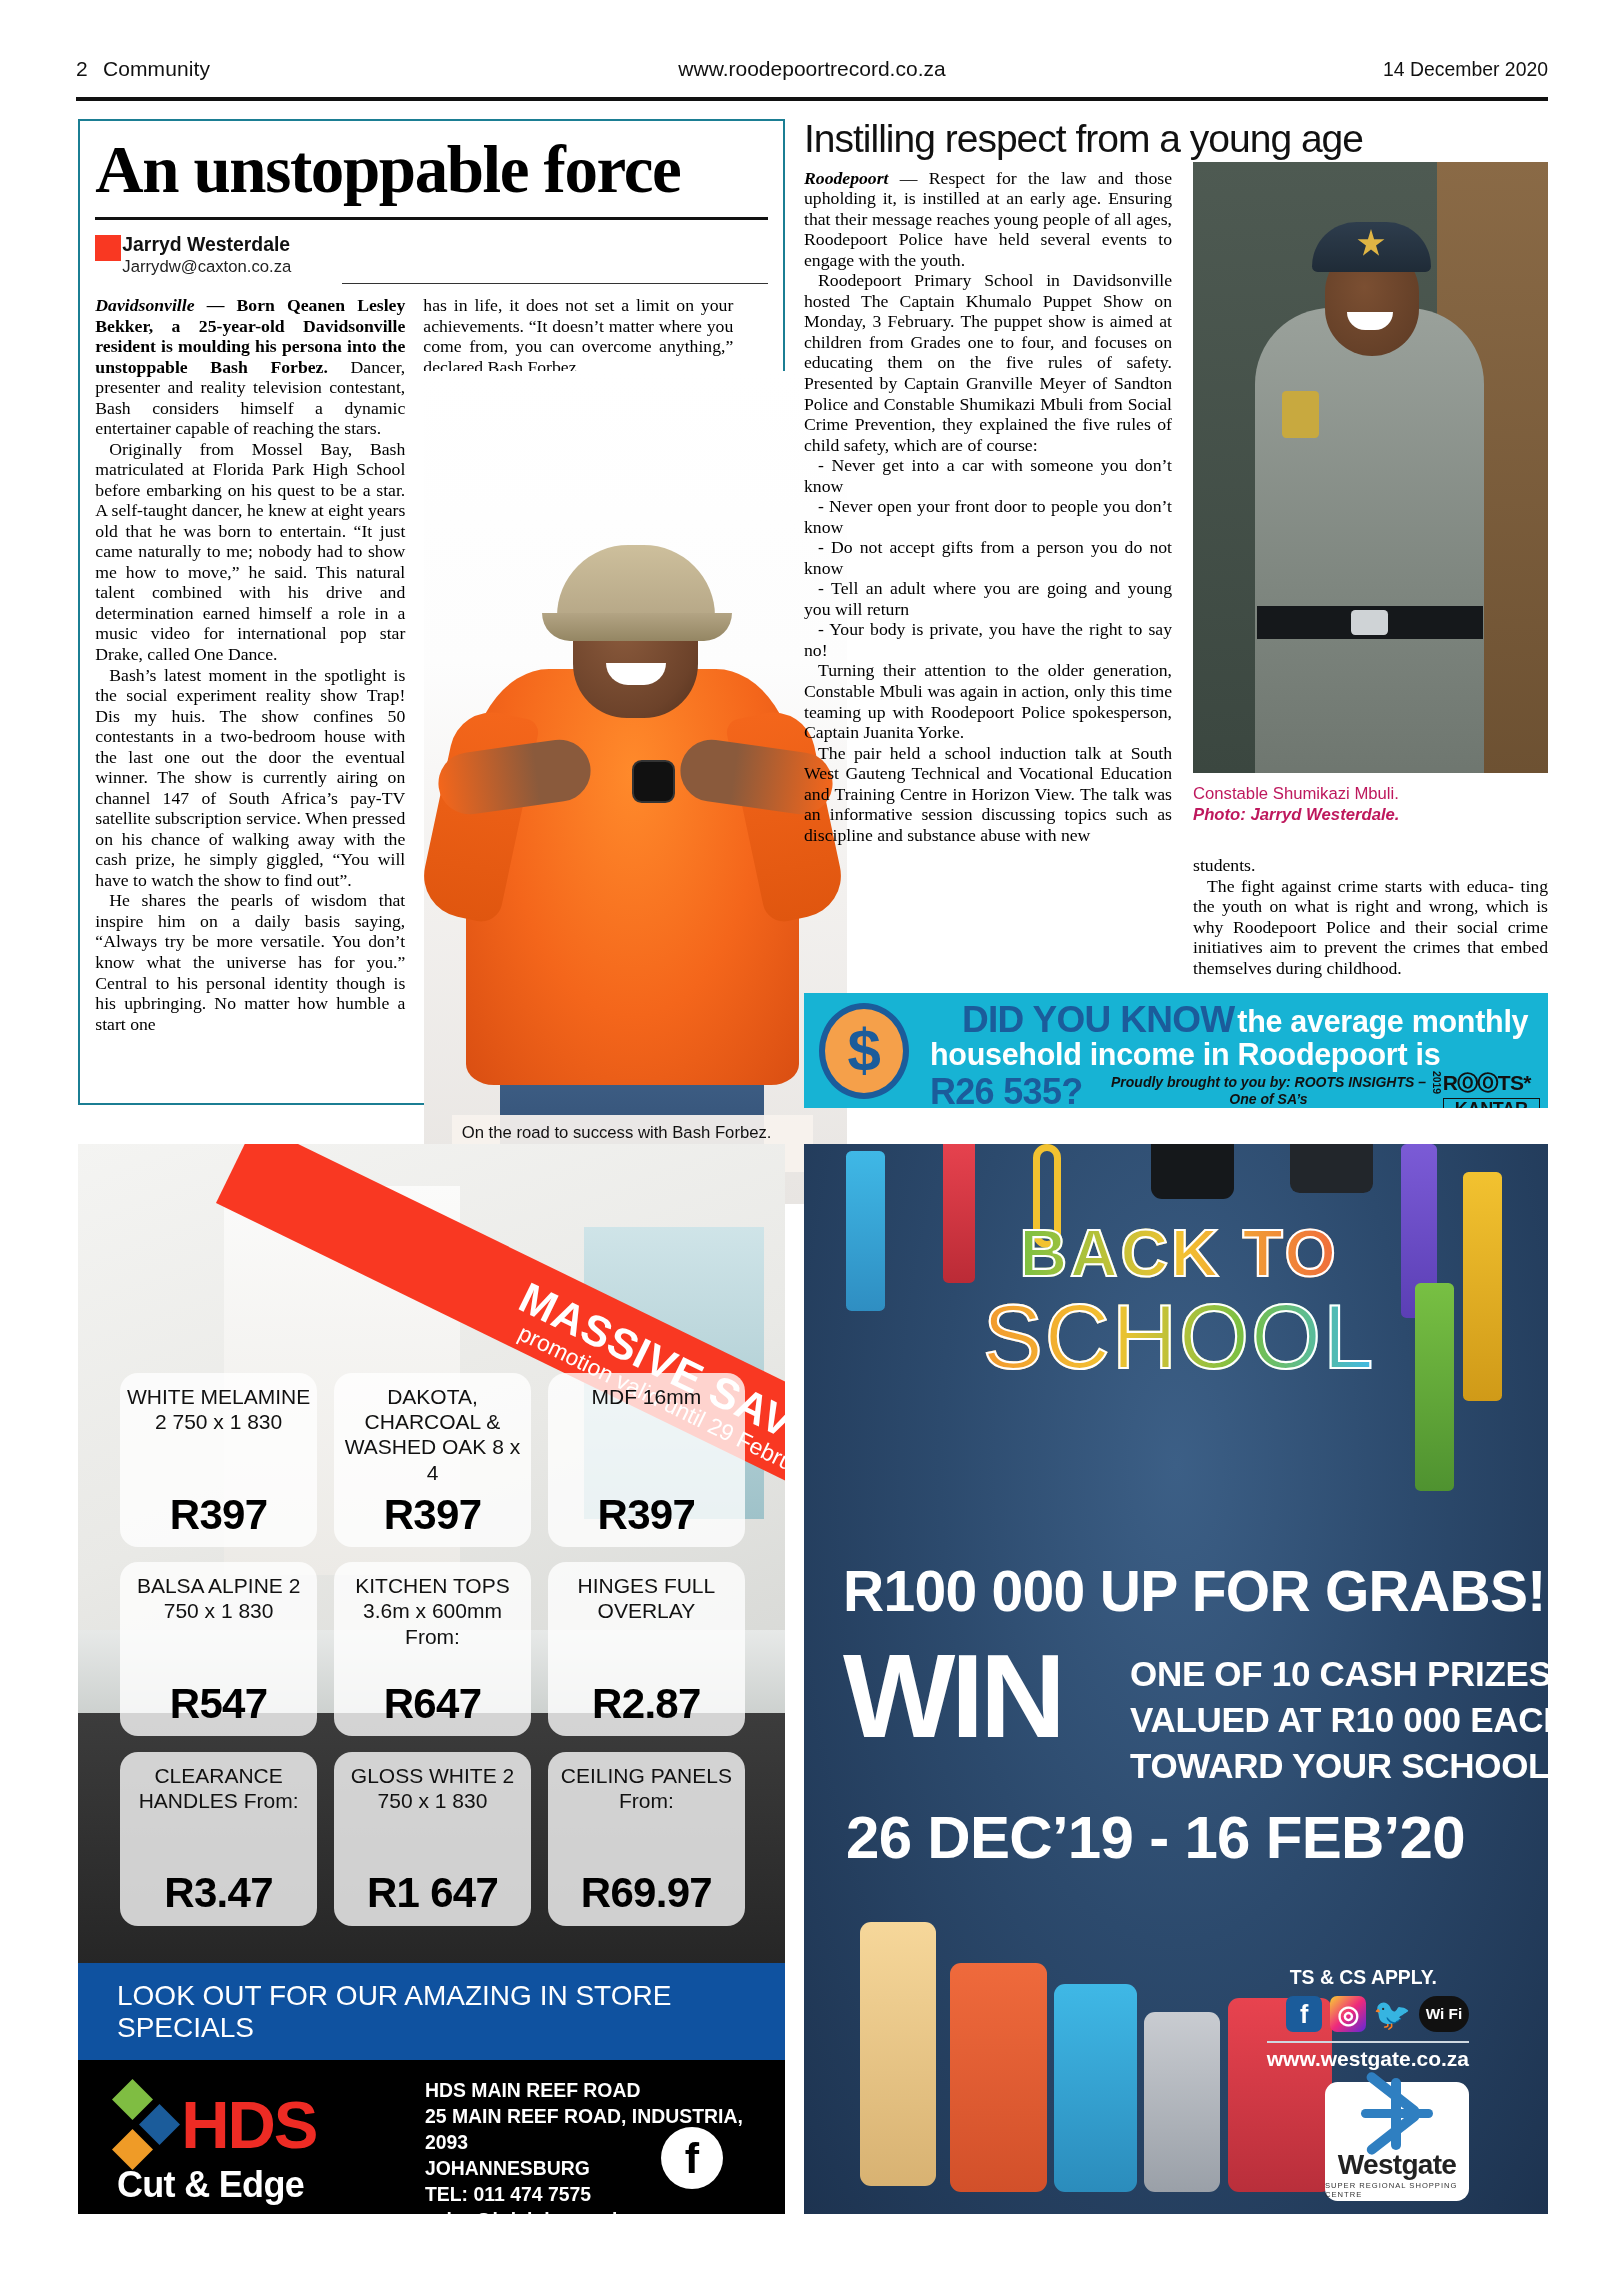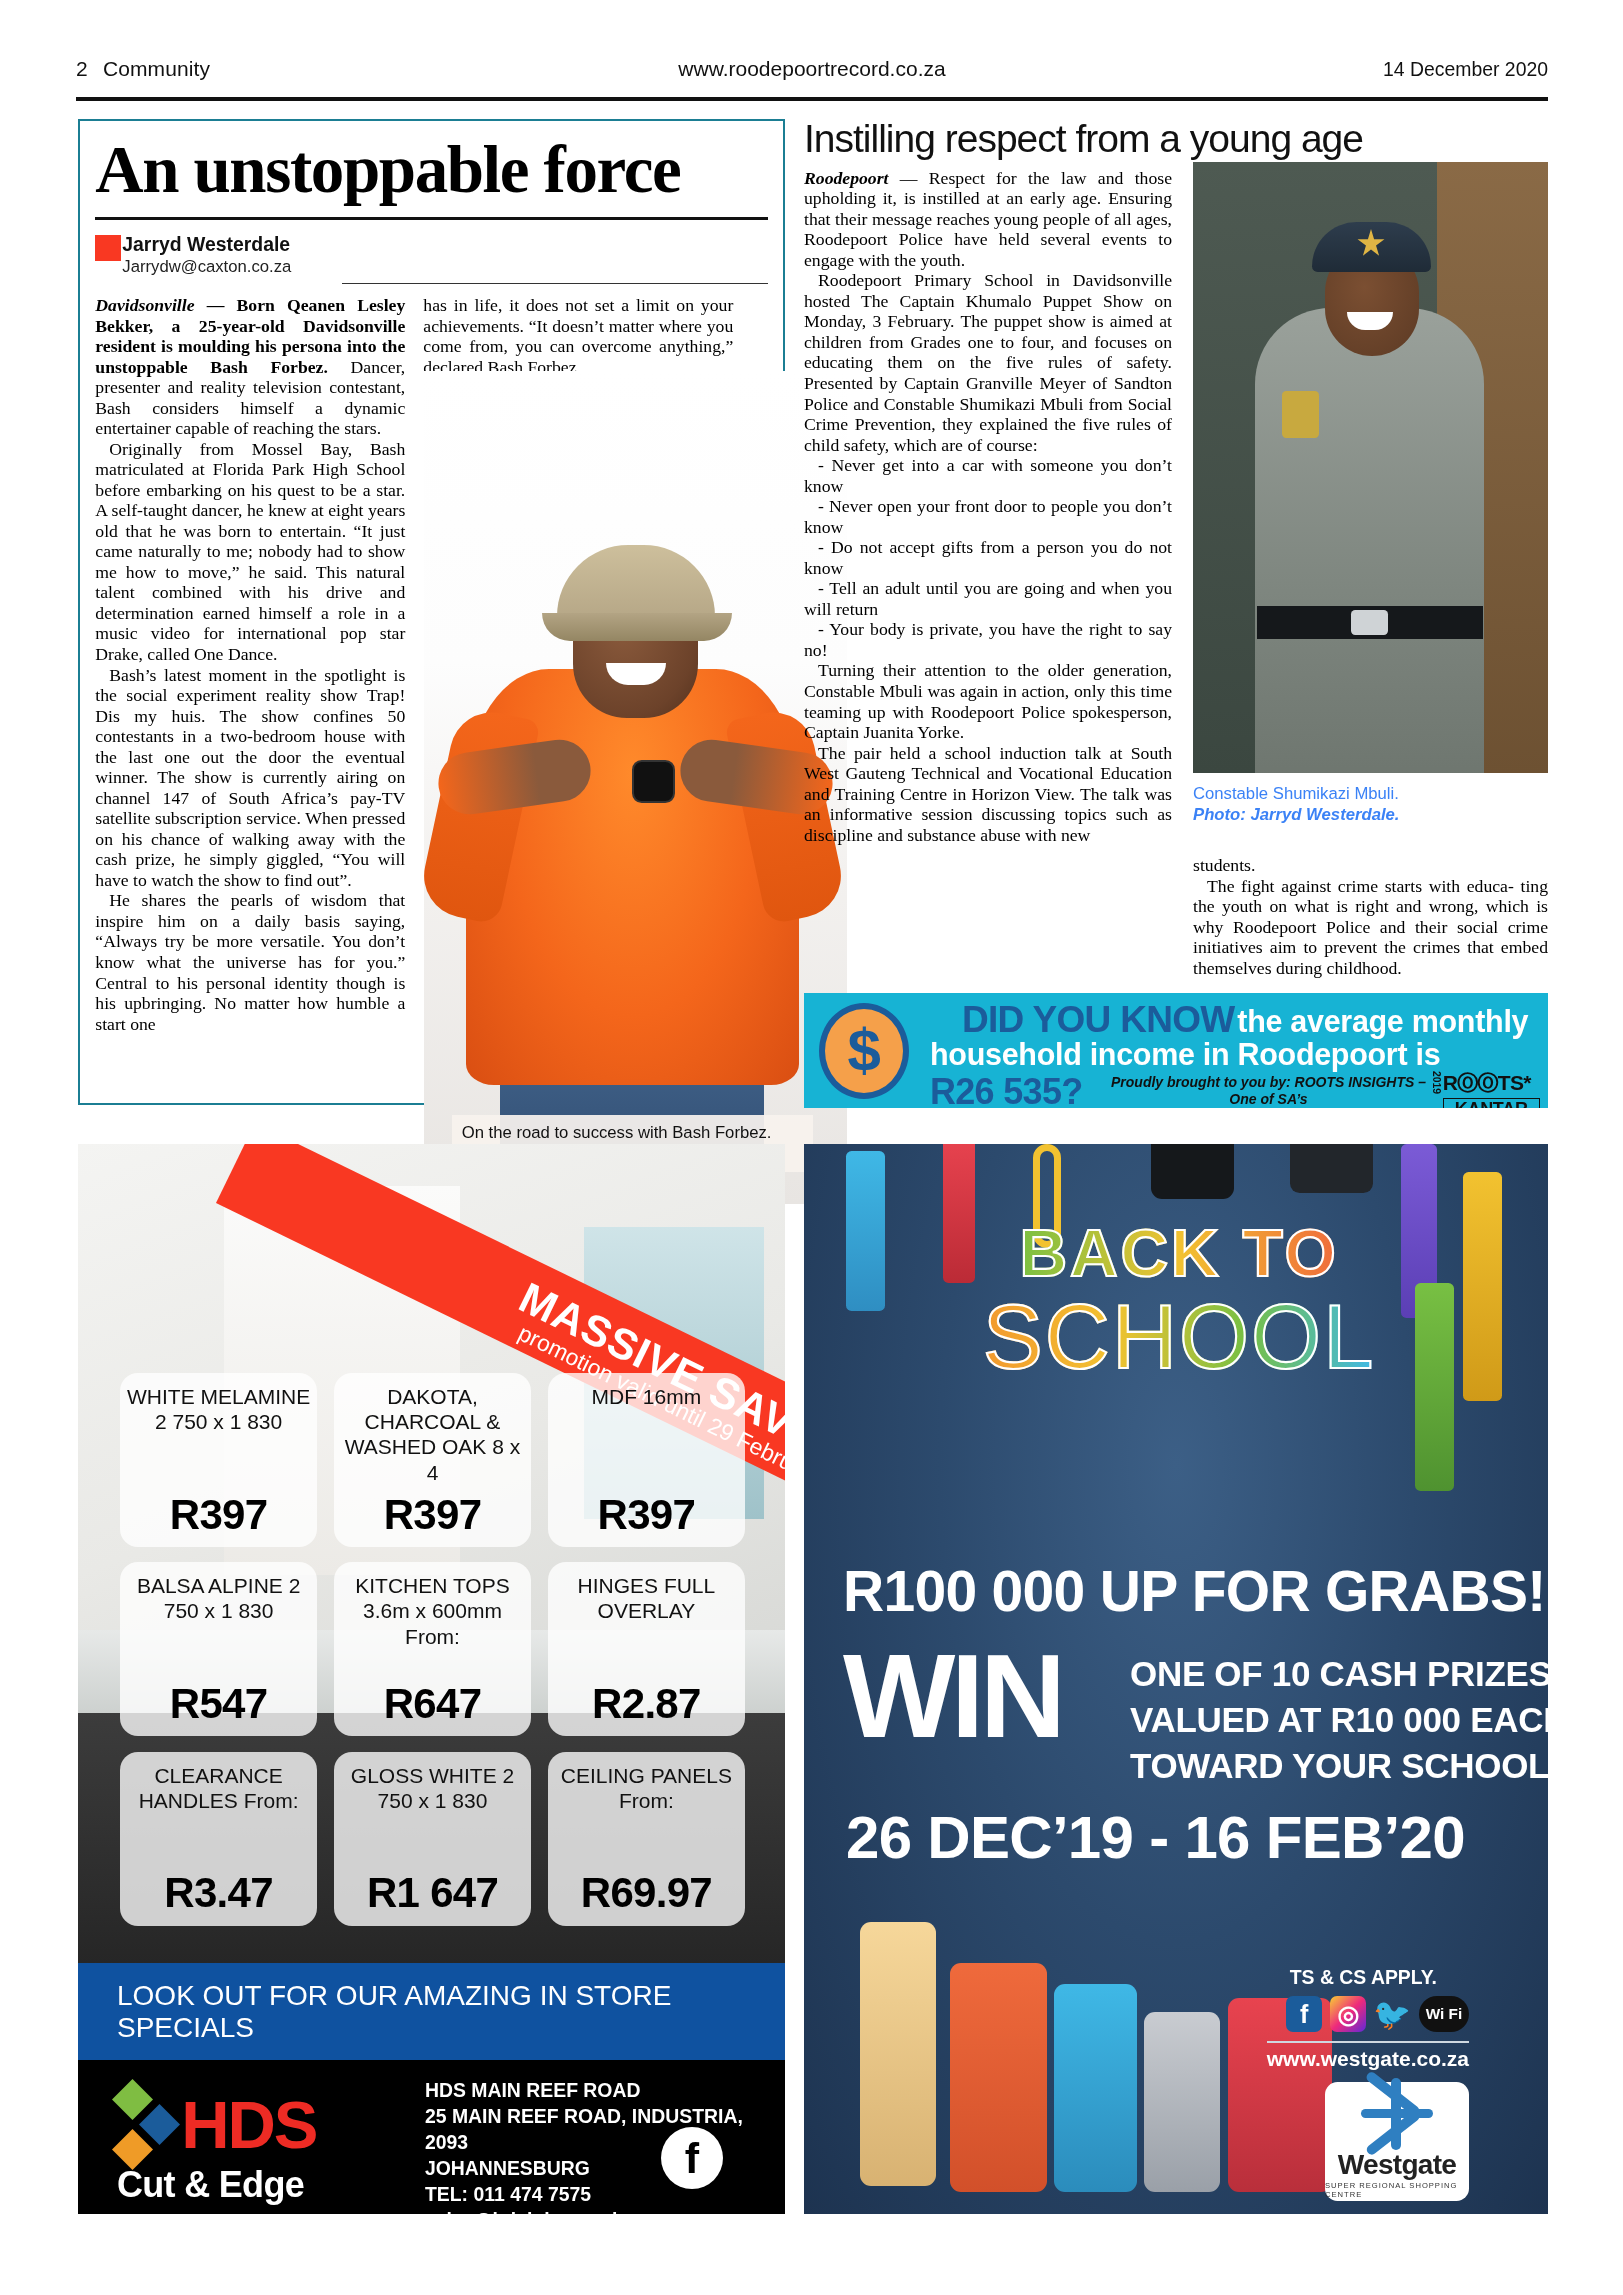--- a/index.html
+++ b/index.html
@@ -124,21 +124,21 @@
     background: linear-gradient(180deg,#2e3d4d,#1f2b37); border-radius: 56px 56px 7px 7px; }
   .cop-badge { position:absolute; left:164px; top:67px; width:28px; height:29px; background:#e0b544;
     clip-path: polygon(50% 0,61% 35%,98% 35%,68% 57%,79% 92%,50% 71%,21% 92%,32% 57%,2% 35%,39% 35%); }
   .cop-smile { position:absolute; left:154px; top:150px; width:46px; height:18px; background:#fff;
     border-radius: 0 0 28px 28px; }
   .cop-belt { position:absolute; left:64px; top:444px; width:226px; height:33px; background:#15181b; }
   .cop-buckle { position:absolute; left:158px; top:448px; width:37px; height:25px; background:#cfd3d6; border-radius:4.2px;}
   .cop-patch { position:absolute; left:89px; top:229px; width:37px; height:47px; background:#c8a93f; border-radius:4.2px;}
   .s2-caption {
     position: absolute; right: 0; top: 665px; width: 355px;
-    font-family: "Liberation Sans", sans-serif; font-size: 16.7px; line-height: 1.25; color: #3b82f6;
+    font-family: "Liberation Sans", sans-serif; font-size: 16.7px; line-height: 1.25; color: #be185d;
   }
   .s2-caption b { font-weight: bold; font-style: italic; }
   .s2-tail { position: absolute; right: 0; top: 736px; width: 355px; }
   .s2-tail p { font-family: "Liberation Serif", serif; font-size: 17.7px; line-height:1.16;
     text-align: justify; text-indent: 14px; color:#000; }
   .s2-tail p.first { text-indent: 0; }
 
   
   .dyk {
     position: absolute; left: 804px; top: 993px; width: 744px; height: 115px;
@@ -323,21 +323,21 @@
 
 <div class="story2">
   <div class="story2-head">Instilling respect from a young age</div>
 
   <div class="s2-body">
     <p class="lead"><b>Roodepoort</b><span> — Respect for the law and those upholding it, is instilled at an early age. Ensuring that their message reaches young people of all ages, Roodepoort Police have held several events to engage with the youth.</span></p>
     <p>Roodepoort Primary School in Davidsonville hosted The Captain Khumalo Puppet Show on Monday, 3 February. The puppet show is aimed at children from Grades one to four, and focuses on educating them on the five rules of safety. Presented by Captain Granville Meyer of Sandton Police and Constable Shumikazi Mbuli from Social Crime Prevention, they explained the five rules of child safety, which are of course:</p>
     <p class="bullet">- Never get into a car with someone you don’t know</p>
     <p class="bullet">- Never open your front door to people you don’t know</p>
     <p class="bullet">- Do not accept gifts from a person you do not know</p>
-    <p class="bullet">- Tell an adult until you are going and when you will return</p>
+    <p class="bullet">- Tell an adult where you are going and young you will return</p>
     <p class="bullet">- Your body is private, you have the right to say no!</p>
     <p>Turning their attention to the older generation, Constable Mbuli was again in action, only this time teaming up with Roodepoort Police spokesperson, Captain Juanita Yorke.</p>
     <p>The pair held a school induction talk at South West Gauteng Technical and Vocational Education and Training Centre in Horizon View. The talk was an informative session discussing topics such as discipline and substance abuse with new</p>
   </div>
 
   <div class="s2-photo">
     <div class="cop-wall"></div>
     <div class="cop-door"></div>
     <div class="cop-body"></div>
     <div class="cop-belt"></div>

